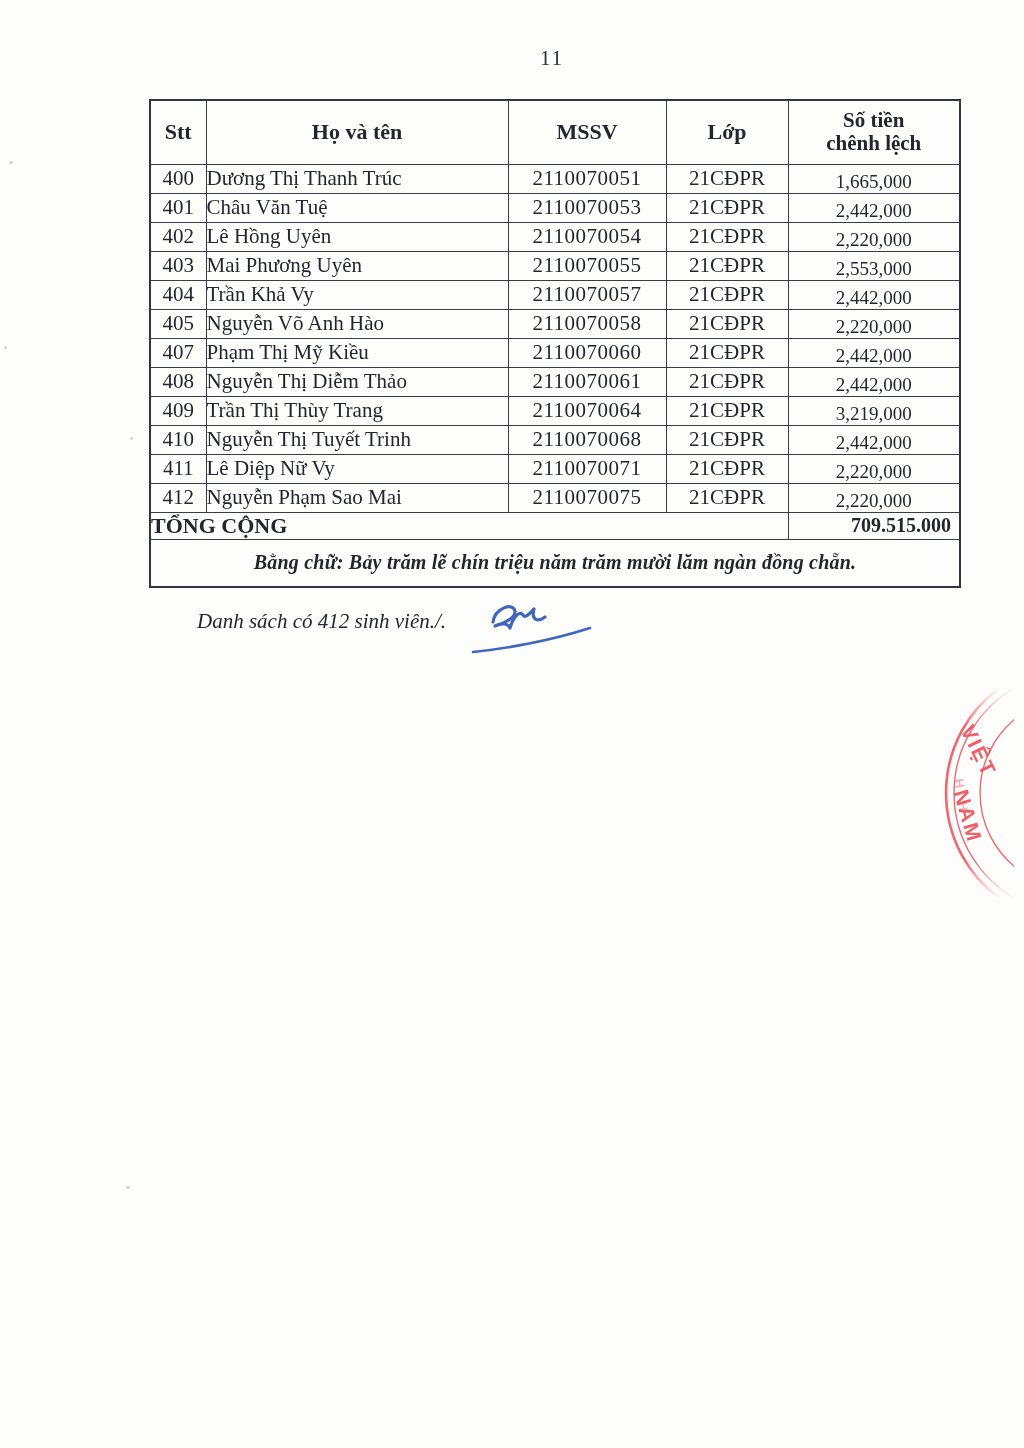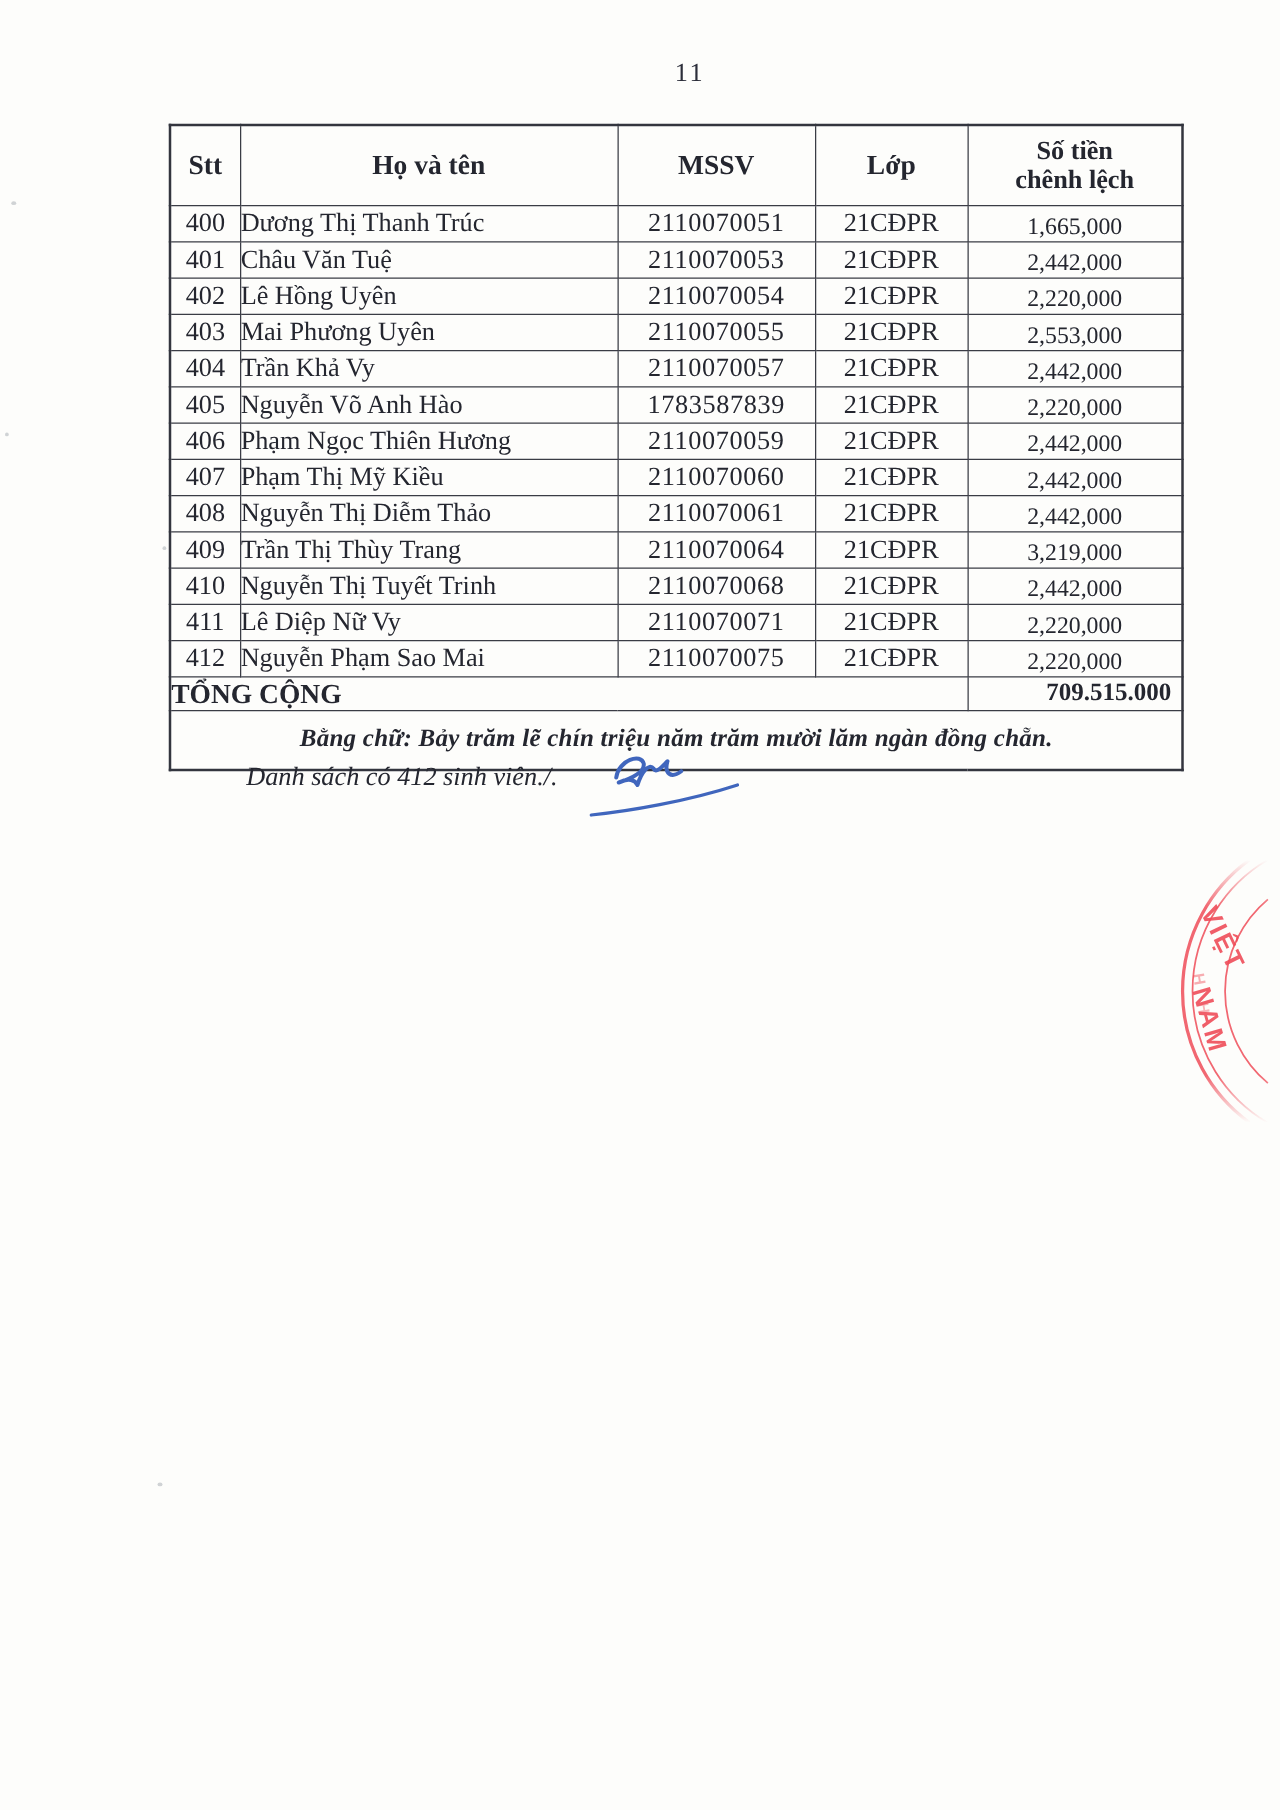--- a/index.html
+++ b/index.html
@@ -8,21 +8,21 @@
     background:#fdfdfb;
     font-family:"Liberation Serif","DejaVu Serif",serif;
     color:#262833;
     overflow:hidden;
   }
   .page-number{
     position:absolute;left:0;top:46px;width:1104px;
     text-align:center;font-size:21px;letter-spacing:2px;color:#2c2e3a;
   }
   table.roster{
-    position:absolute;left:135px;top:99px;width:810px;
+    position:absolute;left:149px;top:99px;width:810px;
     border-collapse:collapse;table-layout:fixed;
     font-size:21px;color:#24262f;
   }
   table.roster col.c1{width:56px;}
   table.roster col.c2{width:302px;}
   table.roster col.c3{width:158px;}
   table.roster col.c4{width:122px;}
   table.roster col.c5{width:172px;}
   table.roster th, table.roster td{
     border:1.6px solid #3a3c45;
@@ -124,32 +124,25 @@
     <td class="c-stt">404</td>
     <td class="c-name">Trần Khả Vy</td>
     <td class="c-mssv">2110070057</td>
     <td class="c-lop">21CĐPR</td>
     <td class="c-amt">2,442,000</td>
   </tr>
 
   <tr>
     <td class="c-stt">405</td>
     <td class="c-name">Nguyễn Võ Anh Hào</td>
-    <td class="c-mssv">1783587839</td>
-    <td class="c-lop">21CĐPR</td>
-    <td class="c-amt">2,220,000</td>
-  </tr>
-
-  <tr>
-    <td class="c-stt">406</td>
-    <td class="c-name">Phạm Ngọc Thiên Hương</td>
-    <td class="c-mssv">2110070059</td>
-    <td class="c-lop">21CĐPR</td>
-    <td class="c-amt">2,442,000</td>
-  </tr>
+    <td class="c-mssv">2110070058</td>
+    <td class="c-lop">21CĐPR</td>
+    <td class="c-amt">2,220,000</td>
+  </tr>
+
 
   <tr>
     <td class="c-stt">407</td>
     <td class="c-name">Phạm Thị Mỹ Kiều</td>
     <td class="c-mssv">2110070060</td>
     <td class="c-lop">21CĐPR</td>
     <td class="c-amt">2,442,000</td>
   </tr>
 
   <tr>

